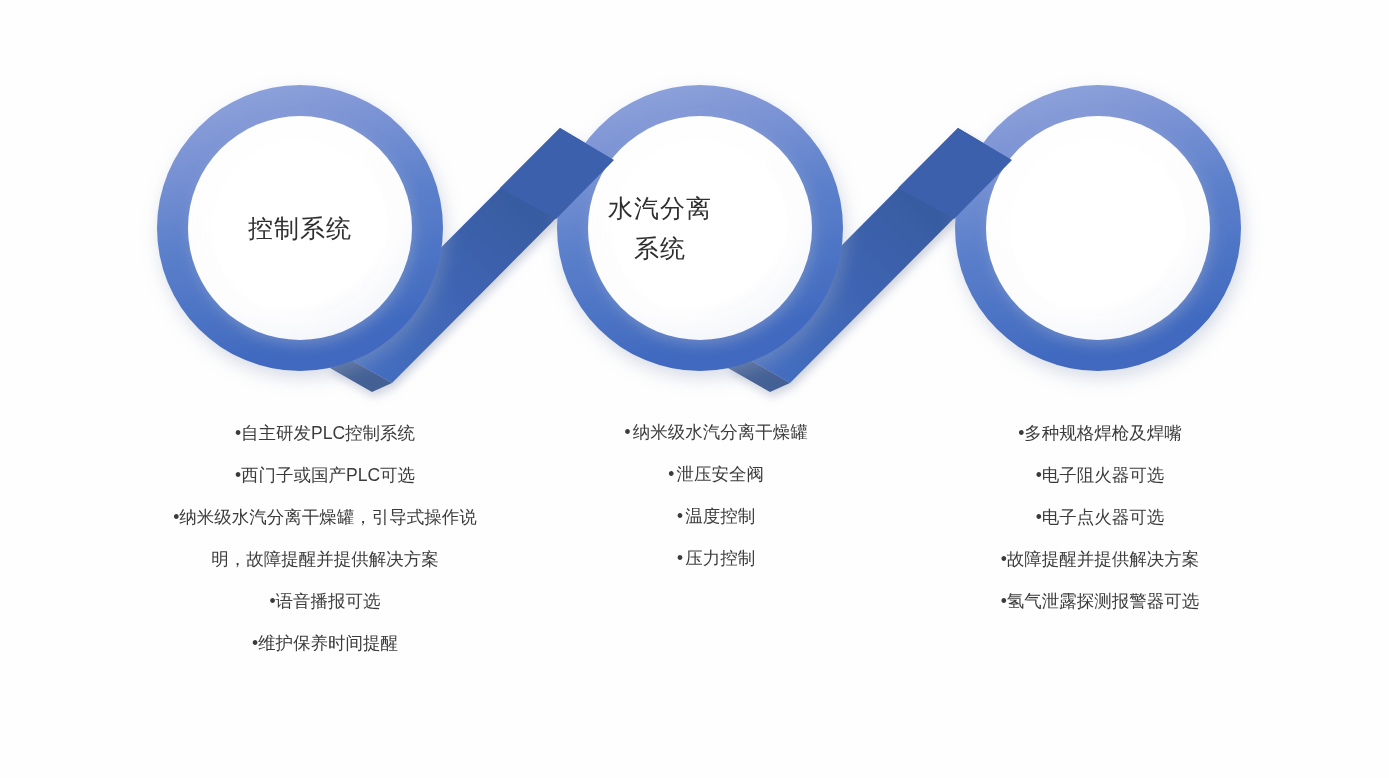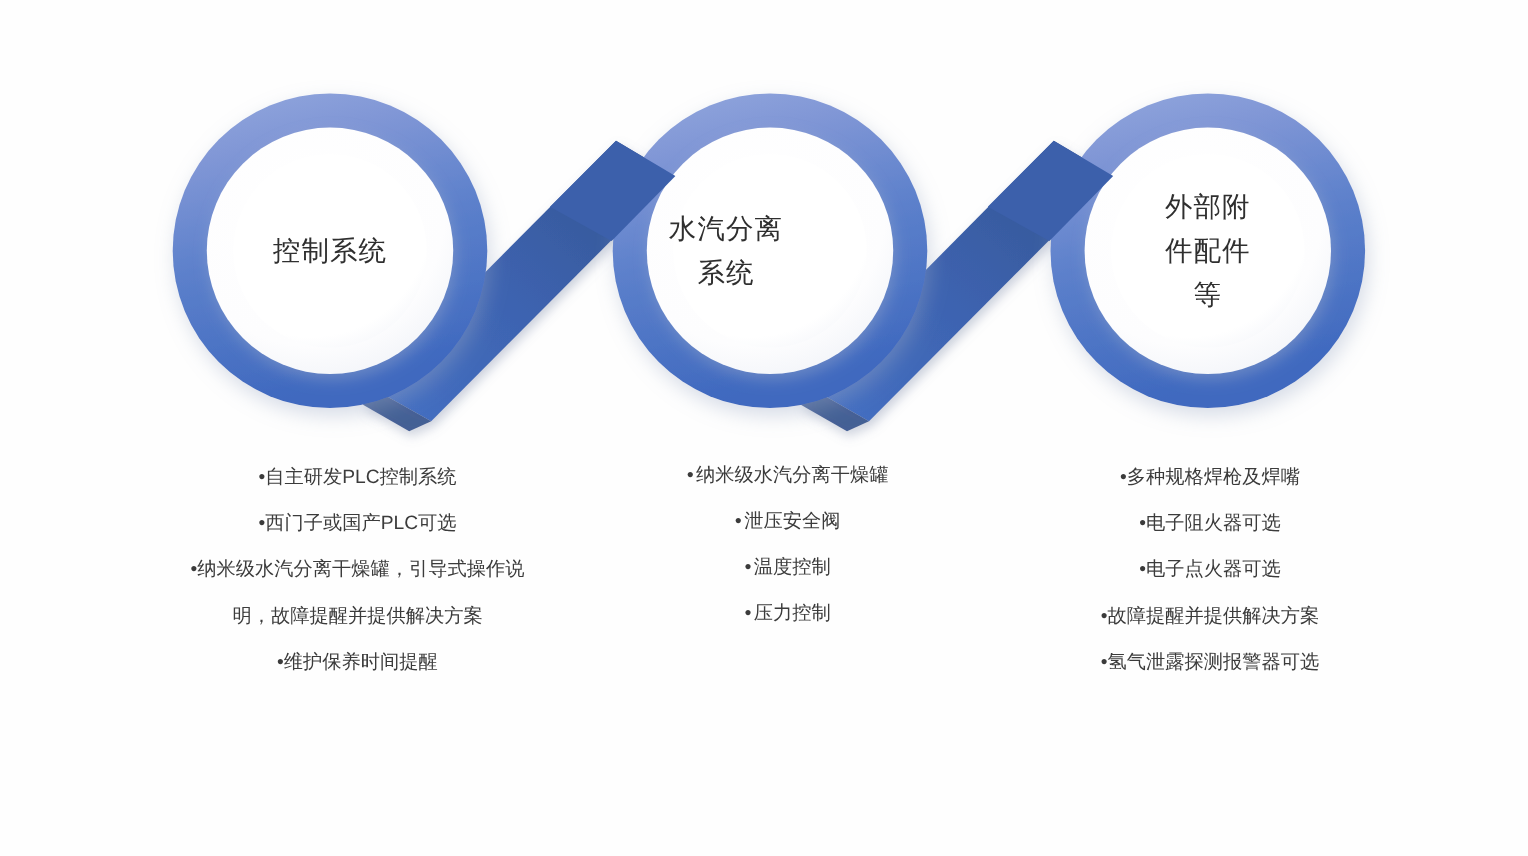--- a/index.html
+++ b/index.html
@@ -157,31 +157,29 @@
       <path d="M500,188 L560,128 L614,160 L556,219 Z" fill="#3c60ab"></path>
     </g>
     <g clip-path="url(#clipRibbon2)">
       <path d="M898,188 L958,128 L1012,160 L954,219 Z" fill="#3c60ab"></path>
     </g>
   </svg>
 
   <div class="ring-label" style="left:300px; top:228px;">控制系统</div>
   <div class="ring-label" style="left:660px; top:228px;">水汽分离
 系统</div>
-  <div class="ring-label" style="left:1098px; top:228px;">外部附
-件配件
-等</div>
 </div>
 
 <div class="lists">
   <div class="list-col" id="col-1">
       <div class="list-item"><span class="bullet">•</span><span>自主研发PLC控制系统</span></div>
       <div class="list-item"><span class="bullet">•</span><span>西门子或国产PLC可选</span></div>
       <div class="list-item"><span class="bullet">•</span><span>纳米级水汽分离干燥罐，引导式操作说</span></div>
       <div class="list-item"><span>明，故障提醒并提供解决方案</span></div>
+      <div class="list-item"><span class="bullet">•</span><span>语音播报可选</span></div>
       <div class="list-item"><span class="bullet">•</span><span>维护保养时间提醒</span></div>
     </div>
   <div class="list-col" id="col-2">
       <div class="list-item"><span class="bullet">•</span><span>纳米级水汽分离干燥罐</span></div>
       <div class="list-item"><span class="bullet">•</span><span>泄压安全阀</span></div>
       <div class="list-item"><span class="bullet">•</span><span>温度控制</span></div>
       <div class="list-item"><span class="bullet">•</span><span>压力控制</span></div>
     </div>
   <div class="list-col" id="col-3">
       <div class="list-item"><span class="bullet">•</span><span>多种规格焊枪及焊嘴</span></div>

